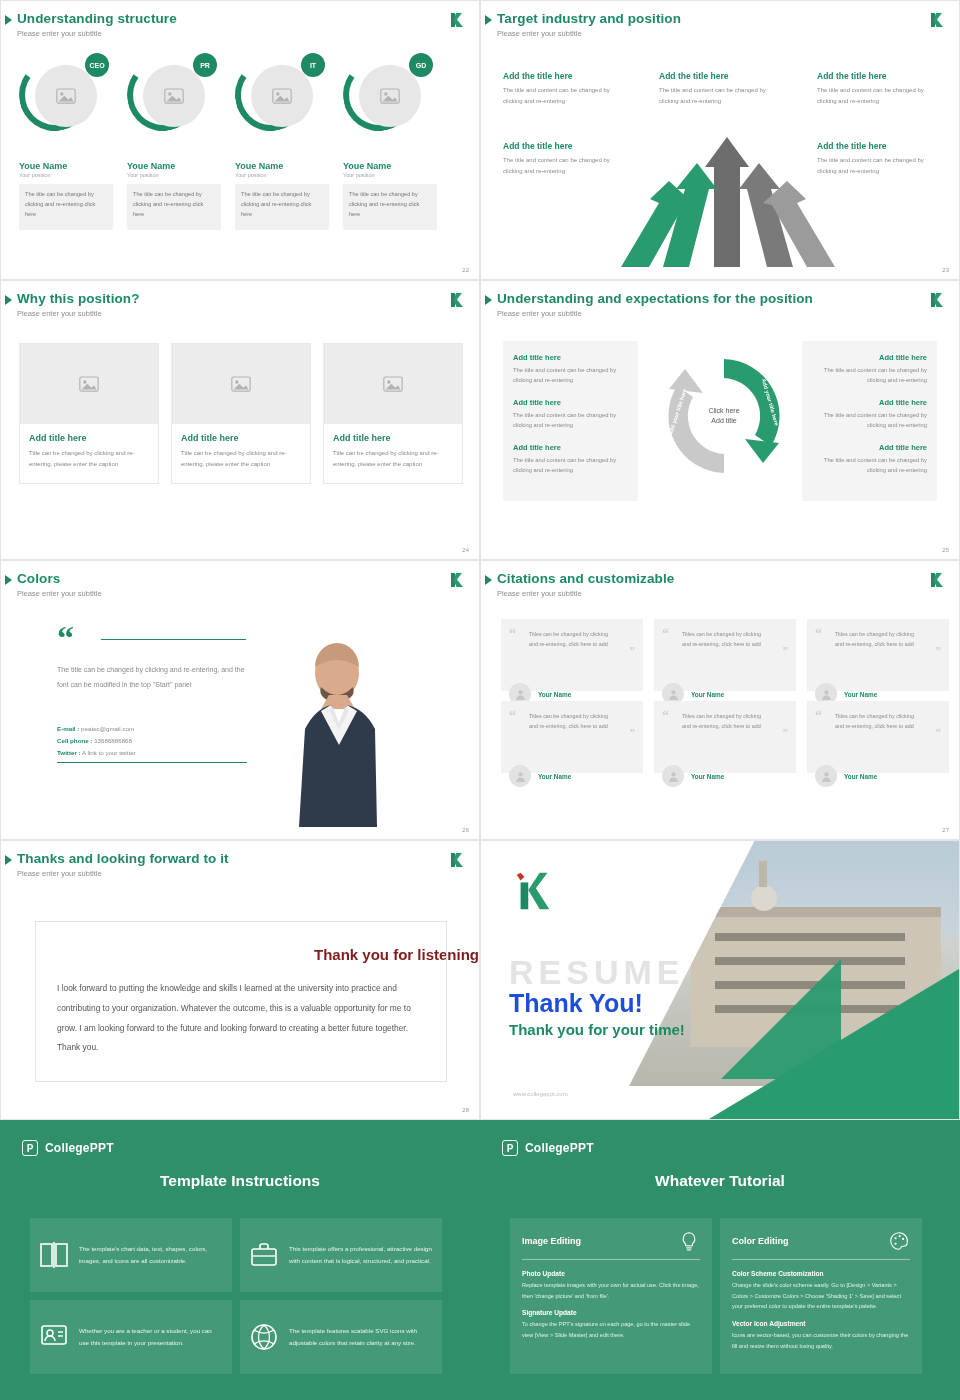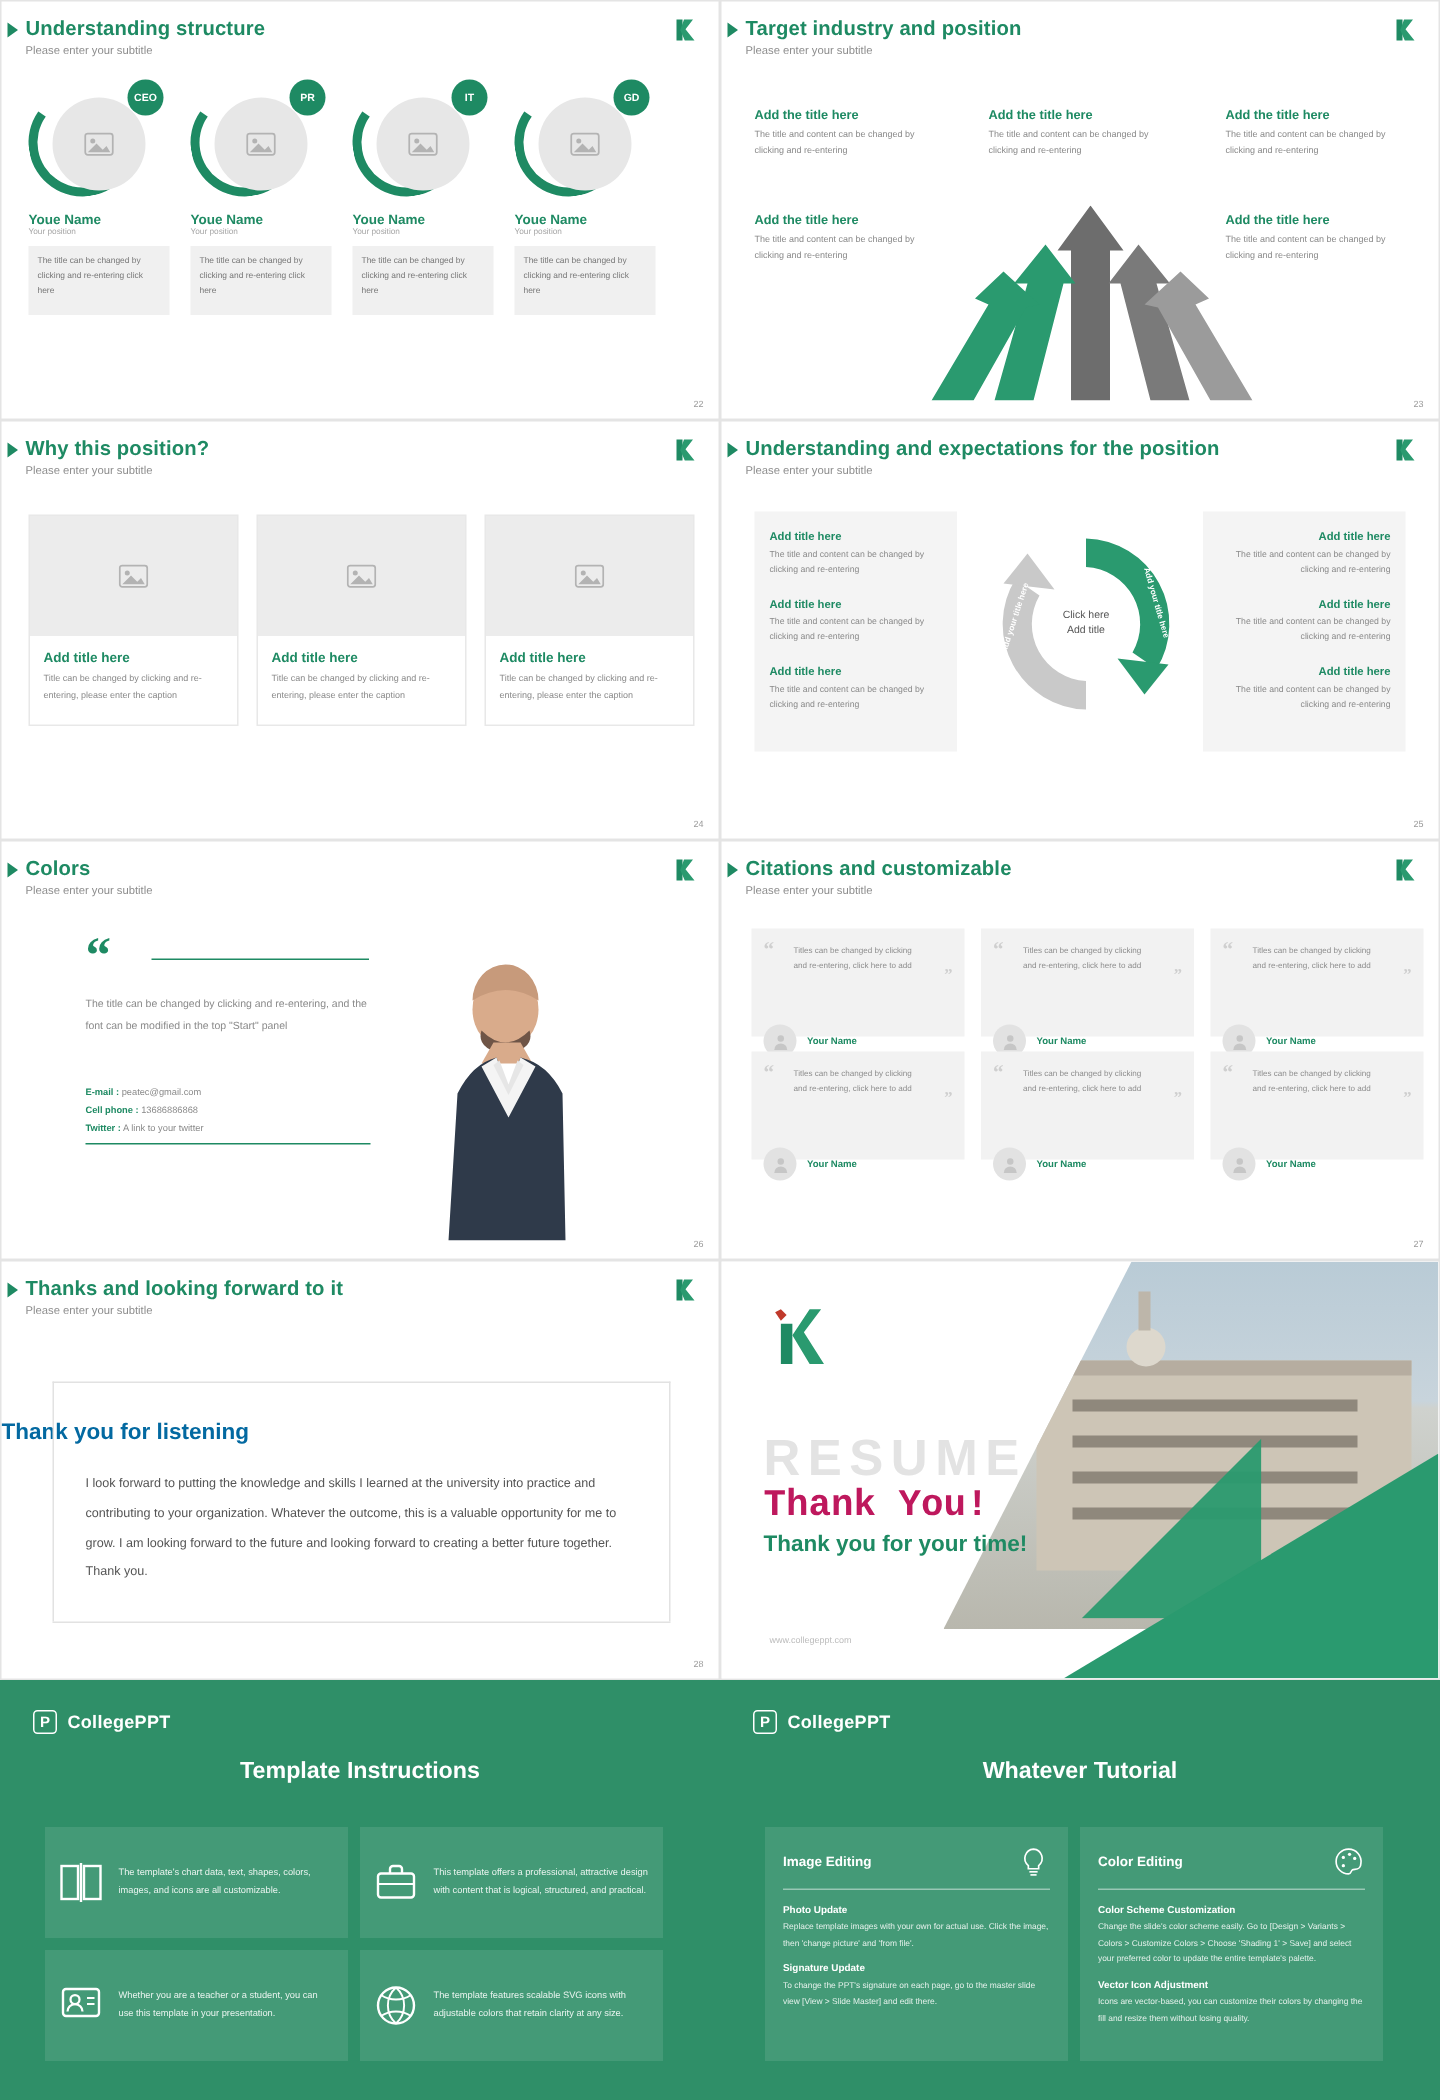--- a/index.html
+++ b/index.html
@@ -68,21 +68,21 @@
     width: 62px; height: 62px; border-radius: 50%;
     background: #e7e7e7; display: flex; align-items: center; justify-content: center;
   }
   .badge {
     position: absolute; right: 2px; top: 0;
     width: 24px; height: 24px; border-radius: 50%;
     background: #1e8a63; color: #fff;
     font-size: 7px; font-weight: bold;
     display: flex; align-items: center; justify-content: center;
   }
-  .org-name { font-size: 9px; color: #1e8a63; font-weight: bold; margin-top: 4px; }
+  .org-name { font-size: 9px; color: #1e8a63; font-weight: bold; margin-top: 24px; }
   .org-pos { font-size: 5.5px; color: #a5a5a5; margin-top: 1px; }
   .org-txt {
     margin-top: 6px; background: #f0f0f0; padding: 6px 6px;
     font-size: 5.6px; line-height: 1.75; color: #777; height: 46px;
   }
 
   
   .ti-cell { position: absolute; width: 120px; }
   .ti-cell h3 { font-size: 8.5px; color: #1e8a63; font-weight: bold; margin-bottom: 4px; }
   .ti-cell p { font-size: 6px; color: #8a8a8a; line-height: 1.85; }
@@ -132,38 +132,38 @@
     font-family: "Liberation Serif", serif; font-weight: bold; line-height: 1; }
   .qm-r { position: absolute; right: 8px; top: 26px; font-size: 11px; color: #cfcfcf;
     font-family: "Liberation Serif", serif; font-weight: bold; line-height: 1; }
   .cit-foot { position: absolute; left: 8px; bottom: -14px; display: flex; align-items: center; gap: 7px; }
   .avatar { width: 22px; height: 22px; border-radius: 50%; background: #e2e2e2;
     display: flex; align-items: center; justify-content: center; }
   .cit-name { font-size: 6.4px; color: #1e8a63; font-weight: bold; }
 
   
   .th-rule { position: absolute; left: 34px; width: 412px; height: 1px; background: #e2e2e2; }
-  .th-title { position: absolute; left: 0; right: 0; top: 105px; text-align: left;
-    font-size: 15px; color: #0369a1; font-weight: bold; }
+  .th-title { position: absolute; left: 0; right: 0; top: 105px; text-align: right;
+    font-size: 15px; color: #7f1d1d; font-weight: bold; }
   .th-body { position: absolute; left: 56px; top: 138px; width: 368px;
     font-size: 8.4px; color: #555; line-height: 2.35; }
 
   
   .cover { position: absolute; inset: 0; background: #ffffff; }
   .cover-photo { position: absolute; right: 0; top: 0; width: 330px; height: 245px;
     background: linear-gradient(180deg,#b9cbd6 0%,#c8d4dc 38%,#cfd2ce 40%,#b8b7ad 100%);
     clip-path: polygon(38% 0, 100% 0, 100% 100%, 0 100%); overflow: hidden; }
   .bldg { position: absolute; background: #cfc8bb; }
   .cover-green-tri { position: absolute; right: 0; bottom: 0; width: 250px; height: 150px;
     background: #2a9a6f; clip-path: polygon(100% 0, 100% 100%, 0 100%); }
   .cover-green-tri2 { position: absolute; right: 118px; top: 118px; width: 120px; height: 120px;
     background: #2a9a6f; clip-path: polygon(0 100%, 100% 0, 100% 100%); opacity: .95; }
   .resume-word { position: absolute; left: 28px; top: 112px; font-size: 34px; font-weight: bold;
     color: #e3e3e3; letter-spacing: 5px; }
-  .ty-big { position: absolute; left: 28px; top: 148px; font-size: 25px; font-weight: bold; color: #be185d; font-family: Liberation Mono, monospace; }
+  .ty-big { position: absolute; left: 28px; top: 148px; font-size: 25px; font-weight: bold; color: #1d4ed8; }
   .ty-sub { position: absolute; left: 28px; top: 180px; font-size: 15px; font-weight: bold; color: #1e8a63; }
   .ty-url { position: absolute; left: 32px; bottom: 22px; font-size: 6px; color: #bcbcbc; }
   .cover-logo { position: absolute; left: 30px; top: 28px; width: 46px; height: 46px; }
 
   
   .green-slide { background: #2f8f68; border: none; }
   .gs-logo { position: absolute; left: 22px; top: 20px; display: flex; align-items: center; gap: 7px; }
   .gs-logo .mark { width: 16px; height: 16px; border: 1.6px solid #fff; border-radius: 3px;
     color: #fff; font-size: 10px; font-weight: bold; display: flex; align-items: center; justify-content: center; }
   .gs-logo .name { color: #fff; font-size: 12px; font-weight: bold; letter-spacing: .2px; }

